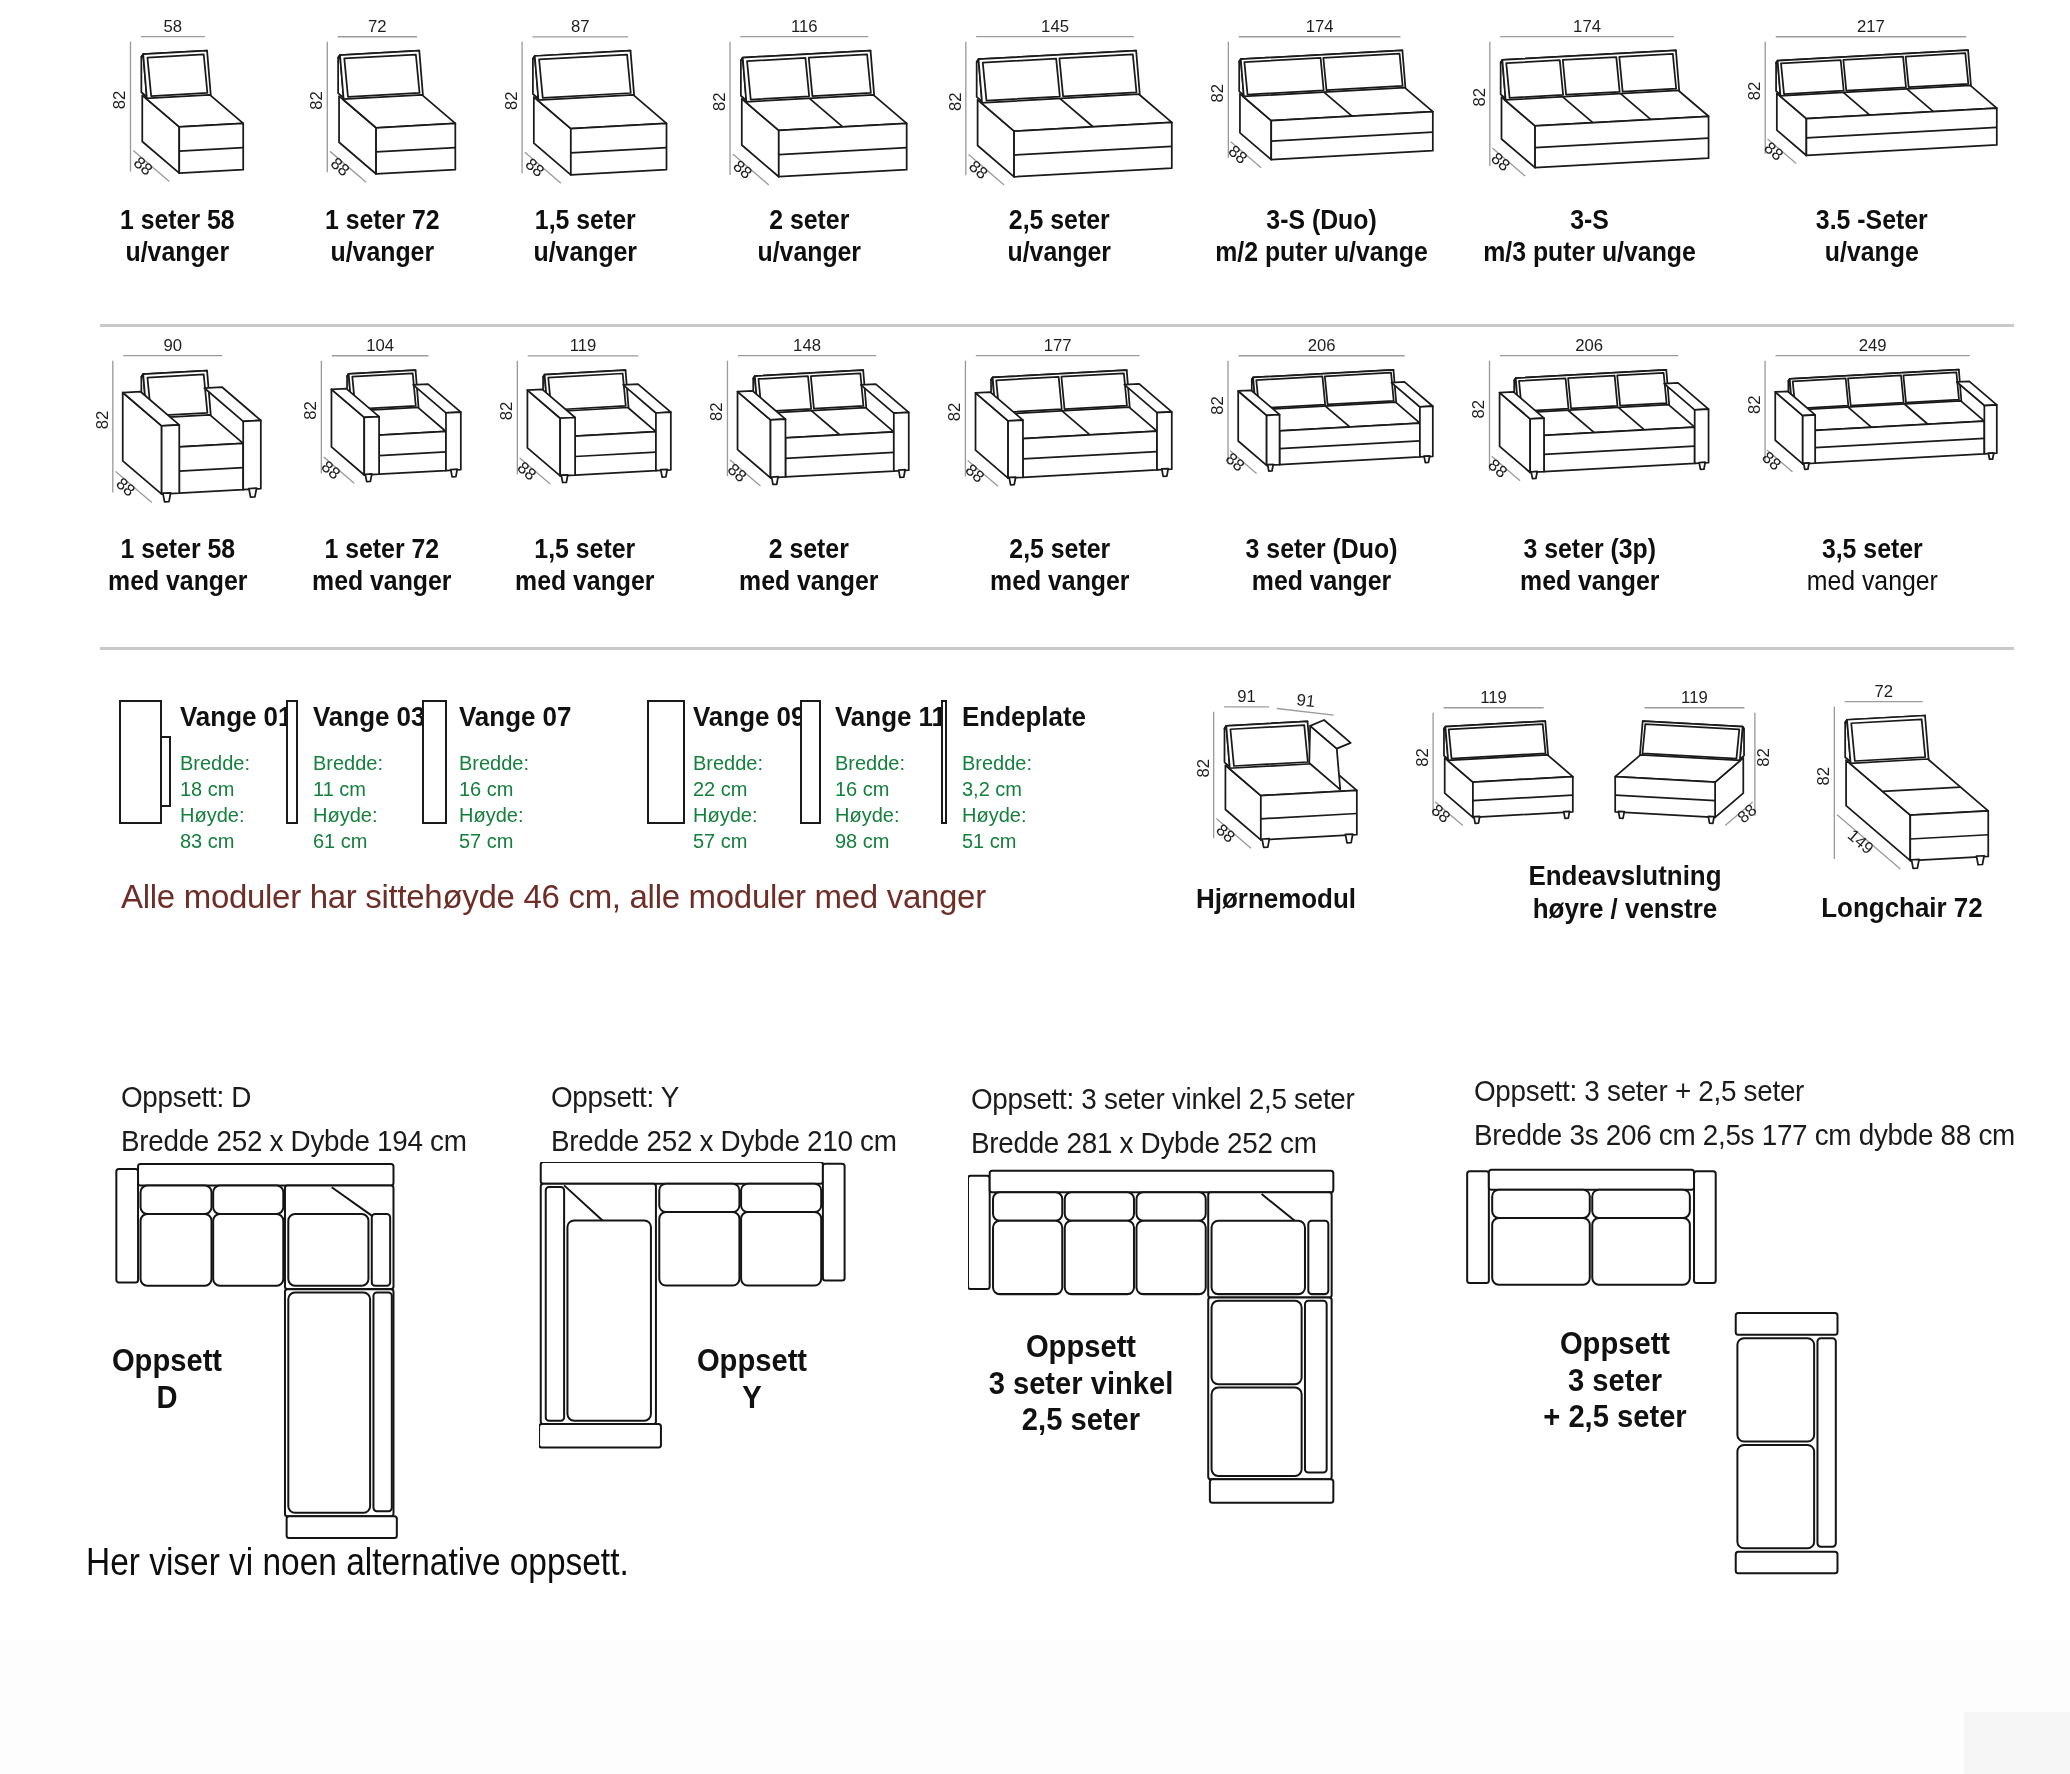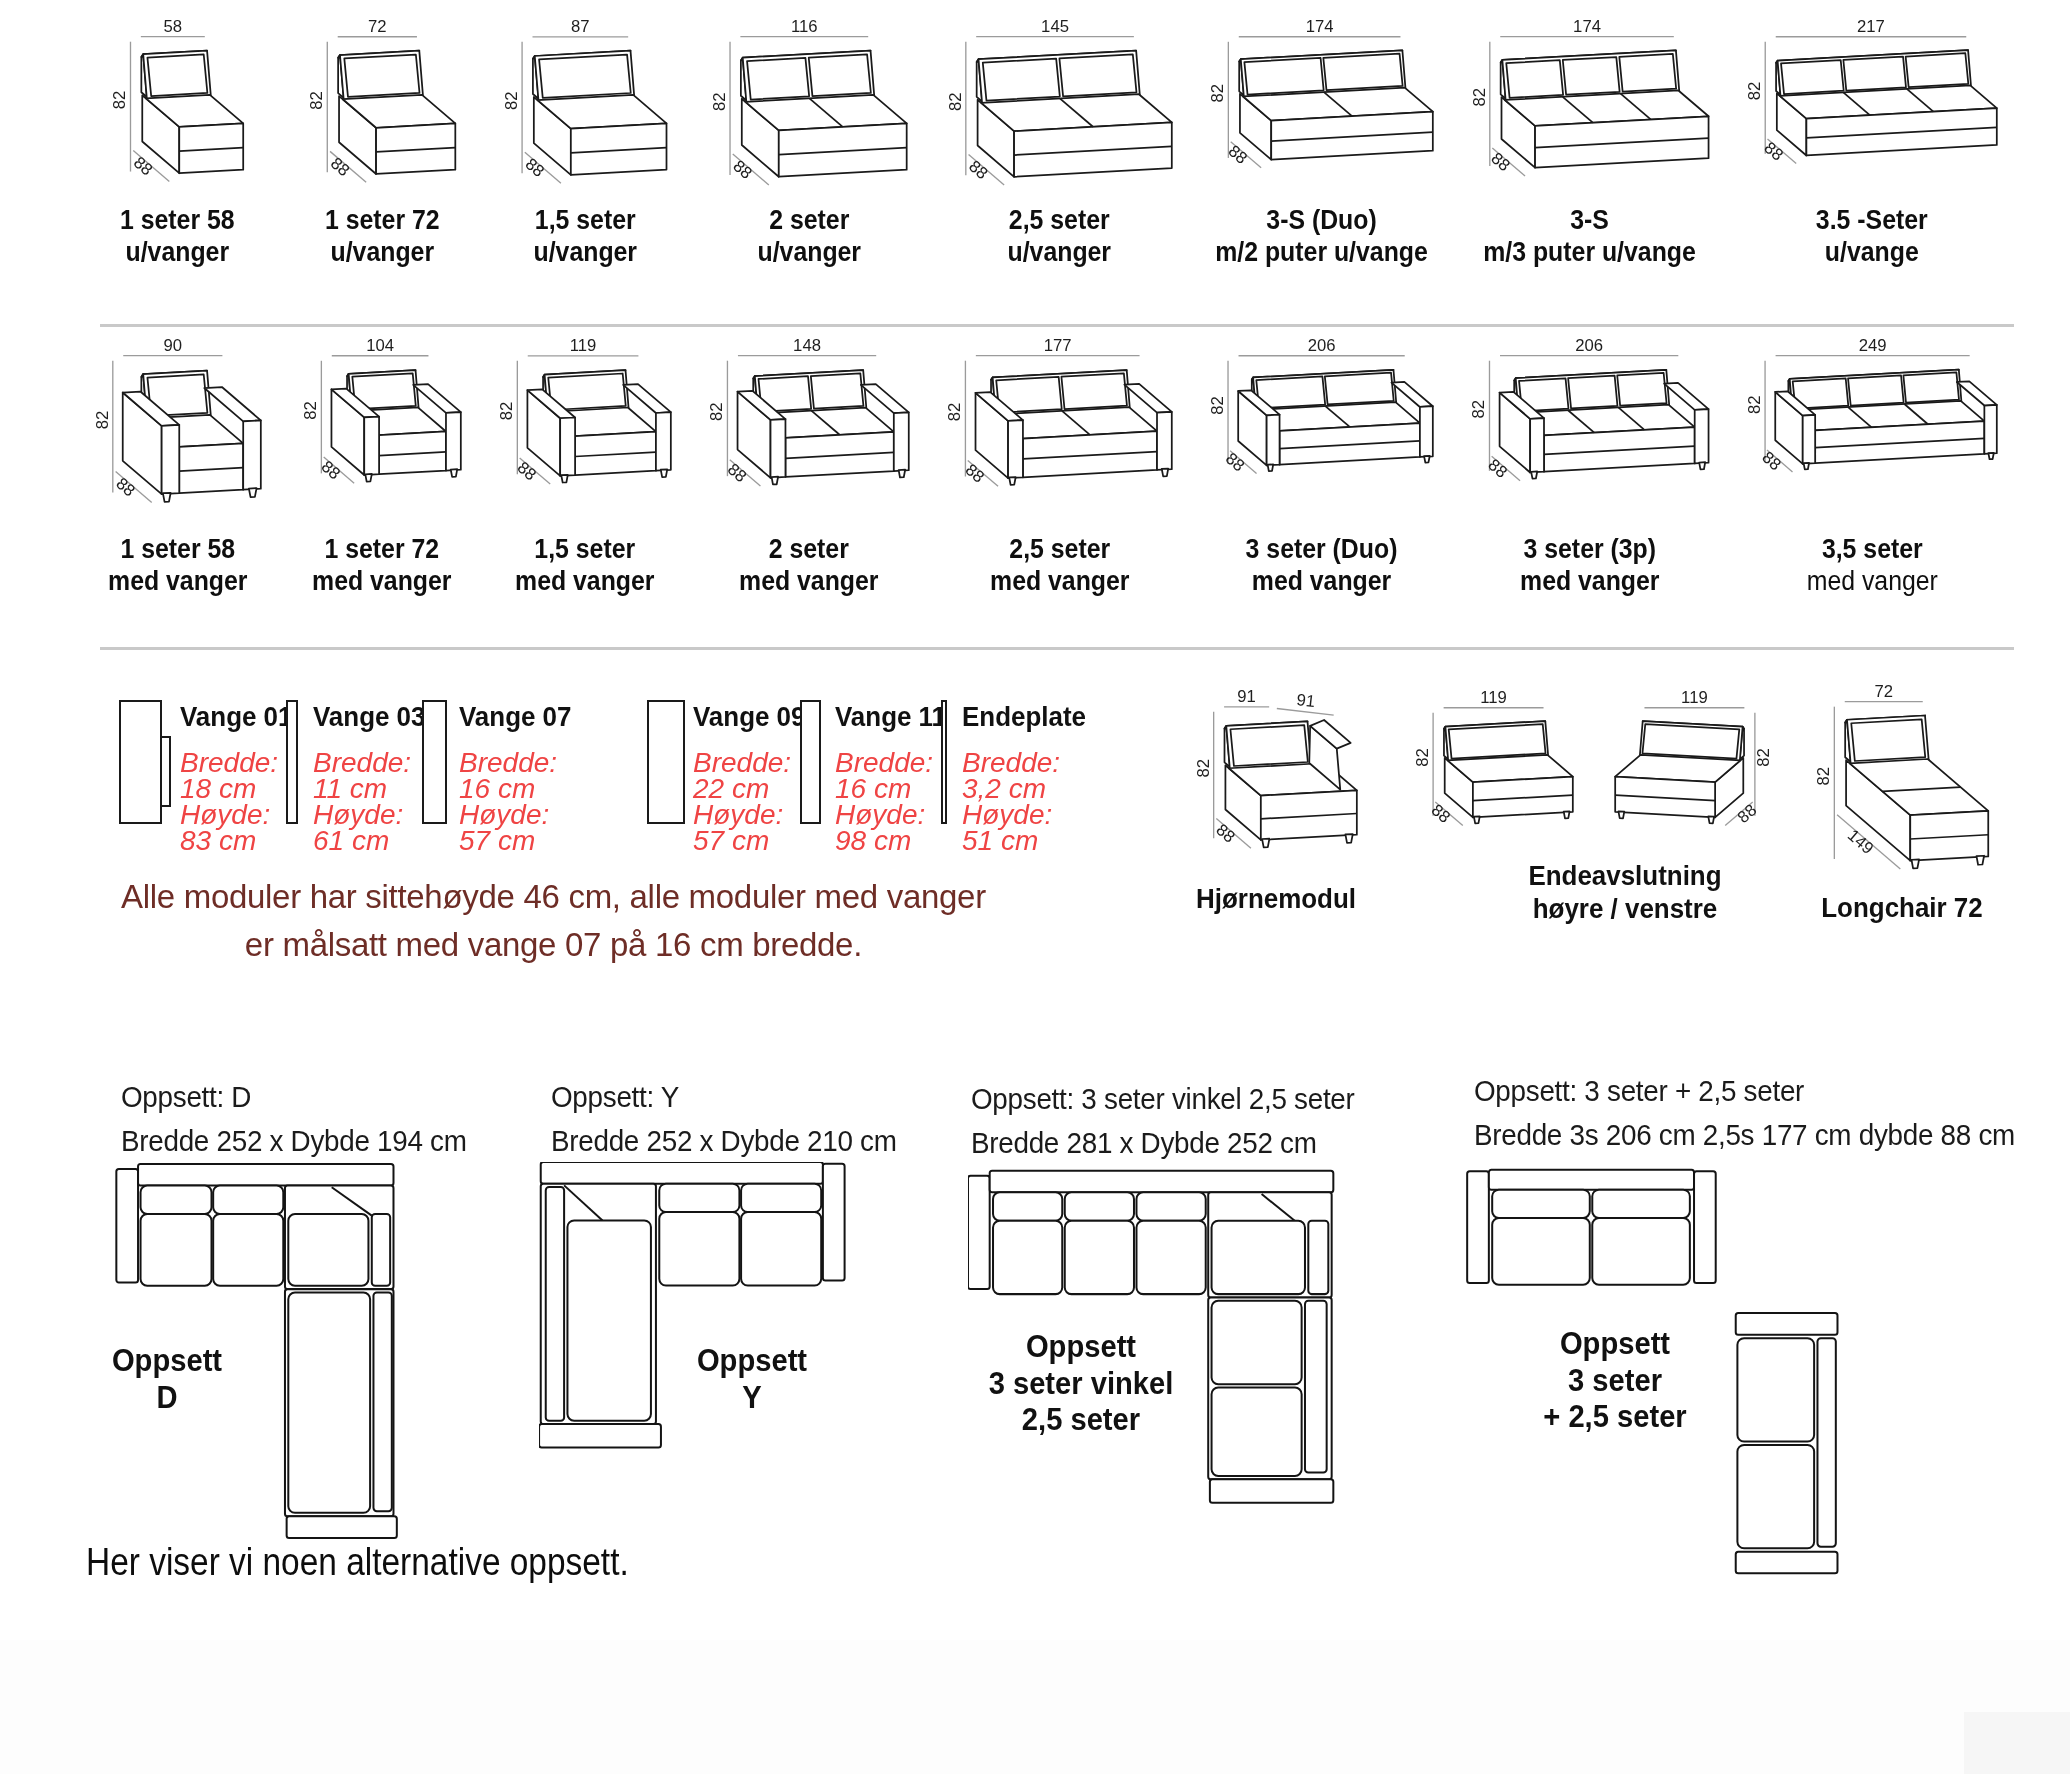--- a/index.html
+++ b/index.html
@@ -13,21 +13,21 @@
           transform:scaleX(.92);transform-origin:center top;white-space:nowrap;color:#0f0f0f;}
   .mlabel .l2r{font-weight:normal;}
   
   .sk{fill:#ffffff;stroke:#1a1a1a;stroke-width:2.1;stroke-linejoin:round;}
   line.sk{fill:none;}
   .dl{stroke:#9b9b9b;stroke-width:1.6;fill:none;}
   .dt{font-family:"Liberation Sans",sans-serif;font-size:20px;fill:#1f1f1f;}
   
   .vshape{position:absolute;border:2.5px solid #1a1a1a;background:#fff;box-sizing:border-box;}
   .vtitle{position:absolute;font-weight:bold;font-size:27.6px;transform:scaleX(.94);transform-origin:left top;white-space:nowrap;}
-  .vspec{position:absolute;font-size:28px;line-height:26px;color:#ef4444;font-style:italic;}
+  .vspec{position:absolute;font-size:20px;line-height:26px;color:#15803d;}
   .trio-label{position:absolute;font-weight:bold;font-size:27.6px;text-align:center;line-height:1.18;
               transform:scaleX(.94);transform-origin:center top;}
   .note{position:absolute;left:121px;top:873px;font-size:33px;line-height:48px;letter-spacing:-0.3px;}
   .opp-header{position:absolute;font-size:29px;line-height:44px;color:#1b1b1b;letter-spacing:-0.3px;white-space:nowrap;
               transform:scaleX(.96);transform-origin:left top;}
   .plan rect,.plan line{fill:#ffffff;stroke:#141414;stroke-width:2.4;}
   .plan-svg{position:absolute;}
   .plan-label{position:absolute;font-weight:bold;font-size:31px;line-height:1.18;text-align:center;
               transform:scaleX(.94);transform-origin:center top;white-space:nowrap;}
   .footer-text{position:absolute;left:86px;top:1541px;font-size:38px;color:#0d0d0d;
@@ -609,21 +609,20 @@
           <line class="dl" x1="68.8" y1="26.0" x2="68.8" y2="208.8"></line>
           <text class="dt" transform="translate(62.8 109.4) rotate(-90)" text-anchor="middle">82</text>
           <line class="dl" x1="72.1" y1="155.7" x2="148.0" y2="220.7"></line>
           <text class="dt" transform="translate(96.0 193.2) rotate(40.6)" text-anchor="middle">149</text>
         </svg></div>
       <div class="trio-label" style="left: 1777px; top: 892px; width: 250px;">Longchair 72</div>
     </div>
 
   <div class="note" style="color: rgb(110, 45, 38); text-align: center;">
     <div>Alle moduler har sittehøyde 46 cm, alle moduler med vanger</div>
-    <div>er målsatt med vange 07 på 16 cm bredde.</div>
   </div>
 
   <div id="oppsett">
       <div class="opp-header" style="left: 121px; top: 1075px;">
         <div>Oppsett: D</div>
         <div>Bredde 252 x Dybde 194 cm</div>
       </div>
       <div class="plan-svg" style="left: 113px; top: 1162px;"><svg width="288" height="397" viewBox="0 0 345 475">
           <g class="plan">
             <rect x="4" y="8" width="26" height="136" rx="3" ry="3"></rect>

